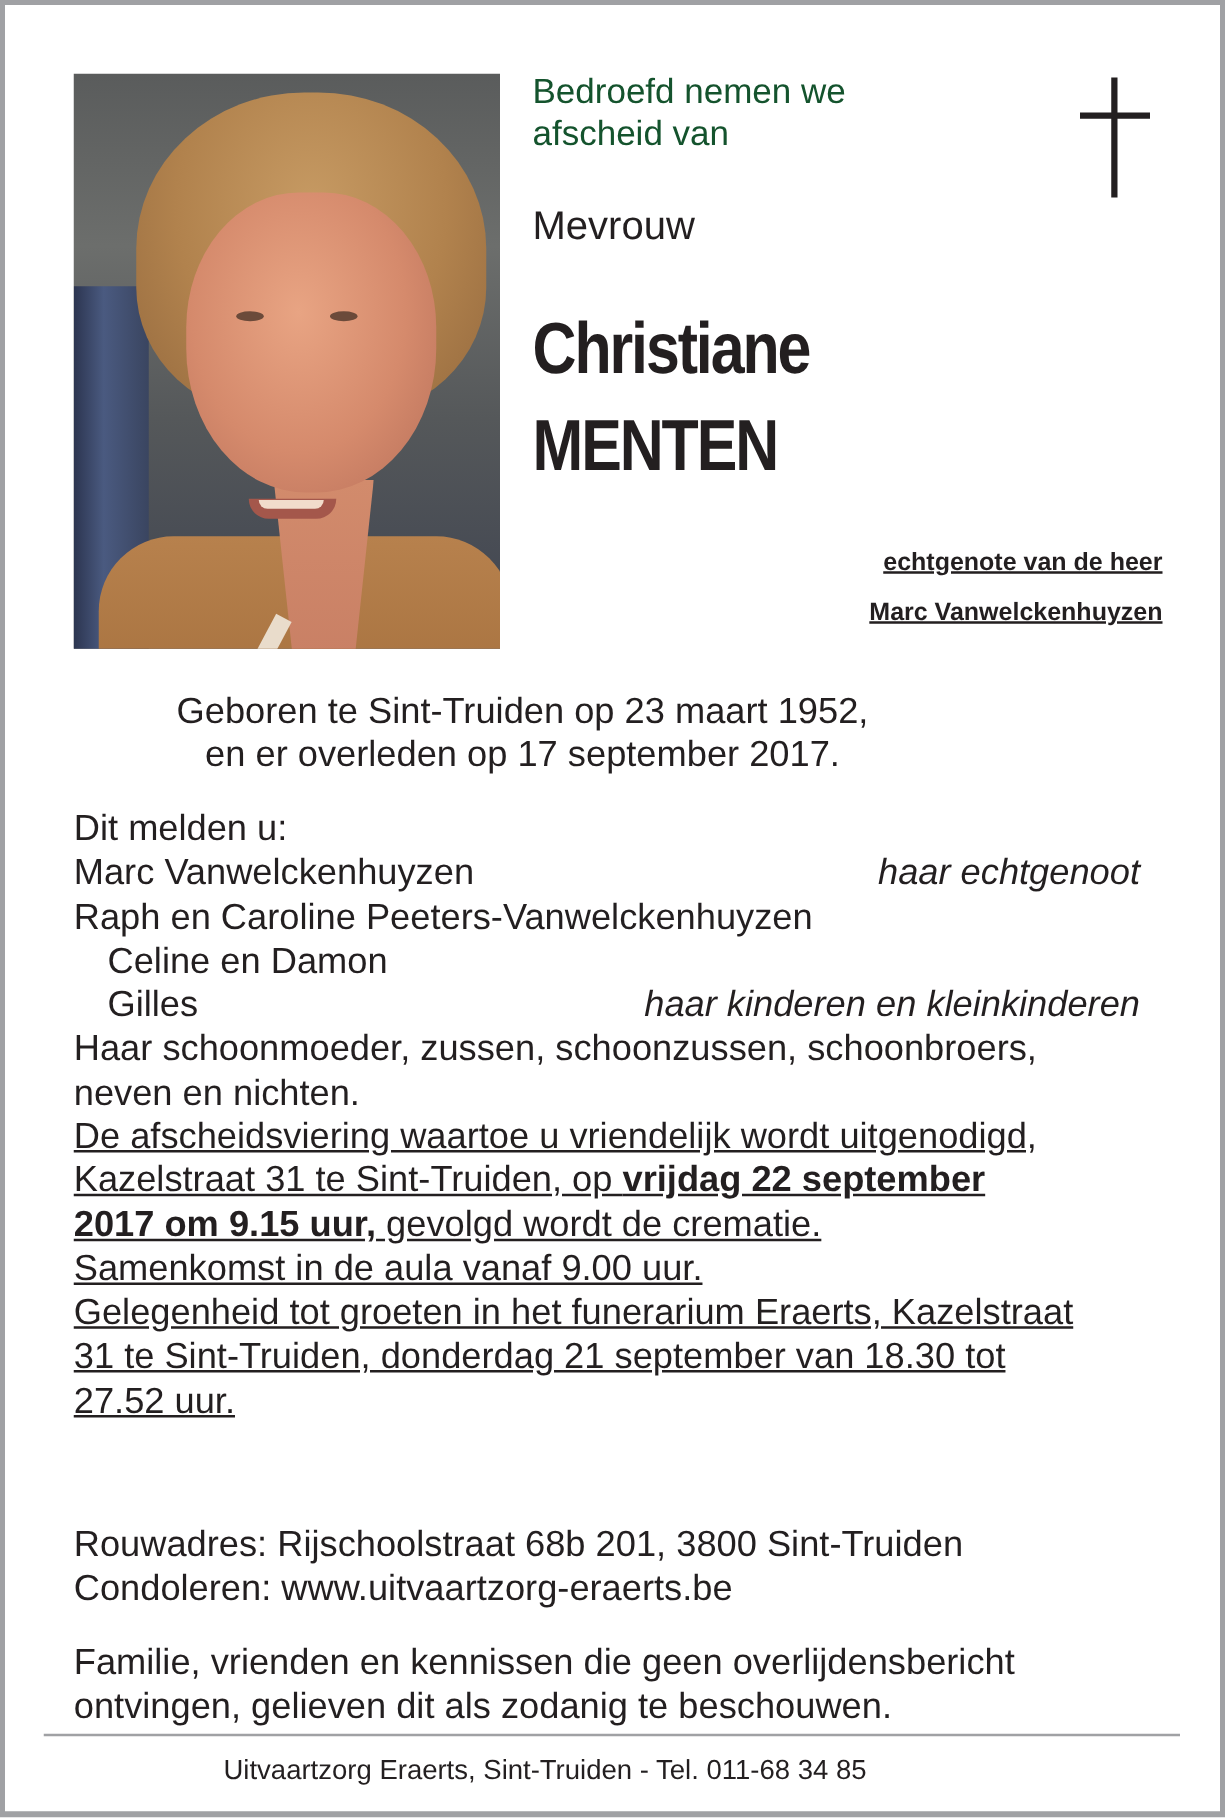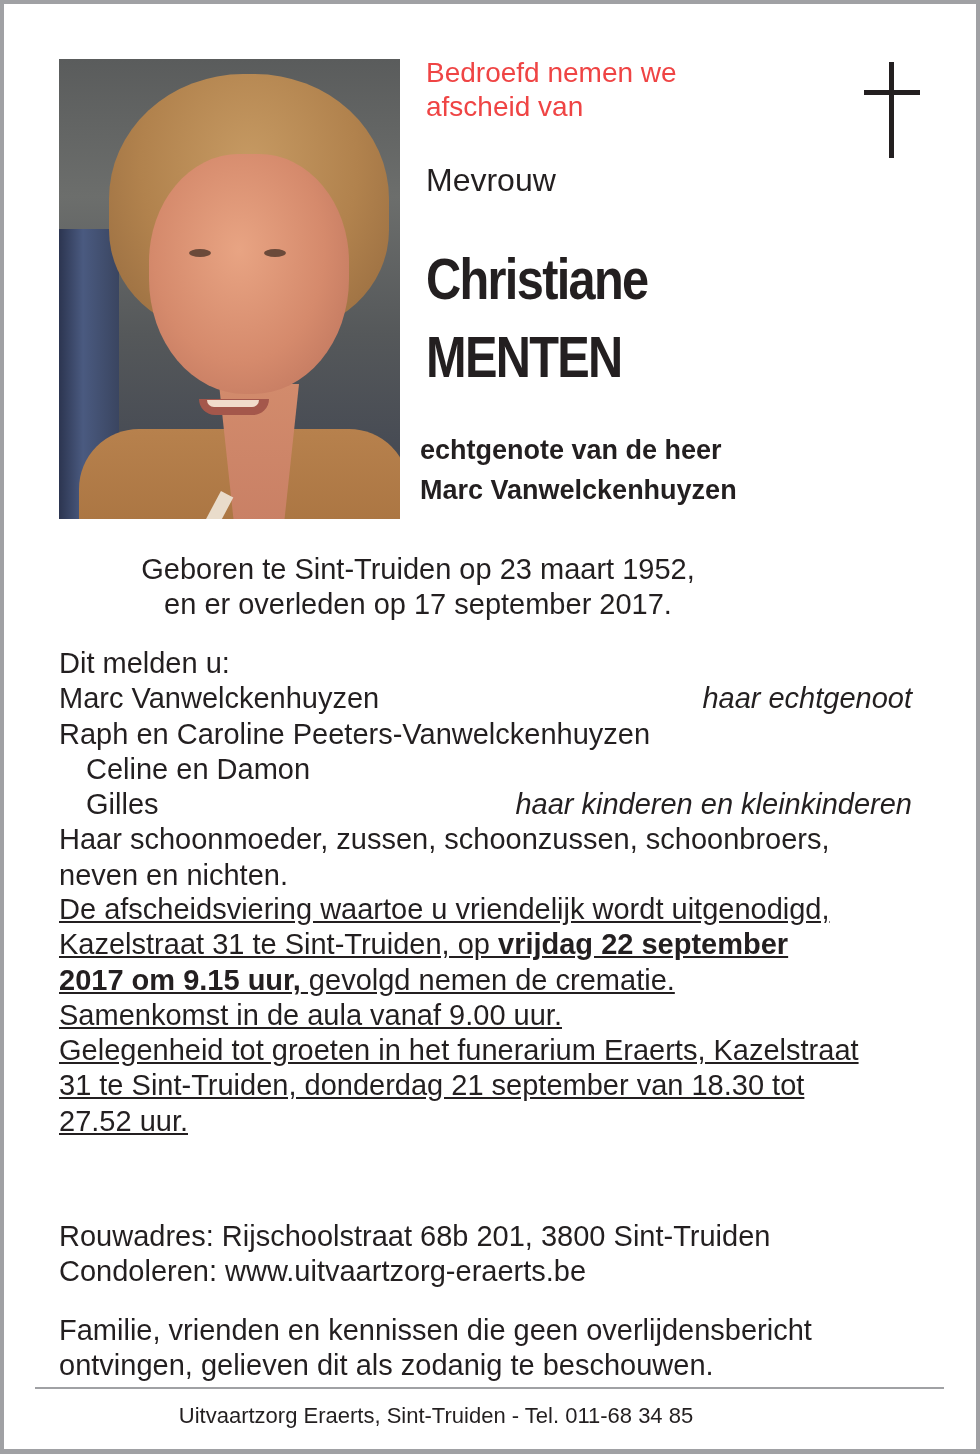--- a/index.html
+++ b/index.html
@@ -20,28 +20,28 @@
   .photo .mouth { position: absolute; left: 140px; top: 340px; width: 70px; height: 16px; border-radius: 0 0 40px 40px;
            background: #a4574b; }
   .photo .teeth { position: absolute; left: 148px; top: 341px; width: 52px; height: 7px; border-radius: 0 0 20px 20px; background: #f1dccb; }
   .photo .body { position: absolute; left: 20px; top: 370px; width: 330px; height: 120px; border-radius: 60px 60px 0 0;
            background: linear-gradient(180deg, #b7814d, #a87340); }
   .photo .neck { position: absolute; left: 150px; top: 325px; width: 100px; height: 140px;
            background: linear-gradient(180deg, #d28b6c, #c98065); clip-path: polygon(10% 0, 90% 0, 75% 100%, 25% 100%); }
   .photo .collar { position: absolute; left: 140px; top: 430px; width: 14px; height: 90px; background: #e9dccb; transform: rotate(28deg); }
 
   .t { position: absolute; white-space: nowrap; }
-  .intro { left: 426px; top: 56px; font-size: 28px; line-height: 34px; color: #ef4444; }
+  .intro { left: 426px; top: 56px; font-size: 28px; line-height: 34px; color: #14532d; }
   .mevrouw { left: 426px; top: 161px; font-size: 32px; line-height: 38px; }
   .name { left: 426px; top: 240px; font-family: "Liberation Sans", sans-serif; font-weight: bold;
           font-size: 58px; line-height: 78px; letter-spacing: -2px; transform: scaleX(0.84); transform-origin: left top; }
   .cross { position: absolute; left: 864px; top: 62px; width: 56px; height: 96px; }
   .cross .v { position: absolute; left: 25px; top: 0; width: 5px; height: 96px; background: #231f20; }
   .cross .h { position: absolute; left: 0; top: 28px; width: 56px; height: 5px; background: #231f20; }
-  .spouse { left: 420px; width: 510px; top: 430px; text-align: left; font-weight: bold; font-size: 27px; line-height: 40px; }
+  .spouse { left: 420px; width: 510px; top: 430px; text-align: right; font-weight: bold; font-size: 20px; line-height: 40px; text-decoration: underline; }
   .dates { left: 0; width: 836px; top: 552px; text-align: center; font-size: 29px; line-height: 35px; }
 
   .body-text { position: absolute; left: 59px; width: 860px; font-size: 29px; line-height: 35.3px; }
   .row { position: relative; height: 35.3px; white-space: nowrap; }
   .row .right { position: absolute; right: 7px; top: 0; font-style: italic; }
   .indent { padding-left: 27px; }
   .notify { top: 646px; }
   .ceremony { top: 892px; text-decoration: underline; }
   .address { top: 1219px; }
   .closing { top: 1313px; }
@@ -111,21 +111,21 @@
     <span>Gilles</span>
     <span class="right">haar kinderen en kleinkinderen</span>
   </div>
   <div class="row">Haar schoonmoeder, zussen, schoonzussen, schoonbroers,</div>
   <div class="row">neven en nichten.</div>
 </div>
 
 <div class="body-text ceremony">
   <div class="row">De afscheidsviering waartoe u vriendelijk wordt uitgenodigd,</div>
   <div class="row"><span>Kazelstraat 31 te Sint-Truiden, op </span><b>vrijdag 22 september</b></div>
-  <div class="row"><b>2017 om 9.15 uur,</b><span> gevolgd nemen de crematie.</span></div>
+  <div class="row"><b>2017 om 9.15 uur,</b><span> gevolgd wordt de crematie.</span></div>
   <div class="row">Samenkomst in de aula vanaf 9.00 uur.</div>
   <div class="row">Gelegenheid tot groeten in het funerarium Eraerts, Kazelstraat</div>
   <div class="row">31 te Sint-Truiden, donderdag 21 september van 18.30 tot</div>
   <div class="row">27.52 uur.</div>
 </div>
 
 <div class="body-text address">
   <div class="row">Rouwadres: Rijschoolstraat 68b 201, 3800 Sint-Truiden</div>
   <div class="row">Condoleren: www.uitvaartzorg-eraerts.be</div>
 </div>

